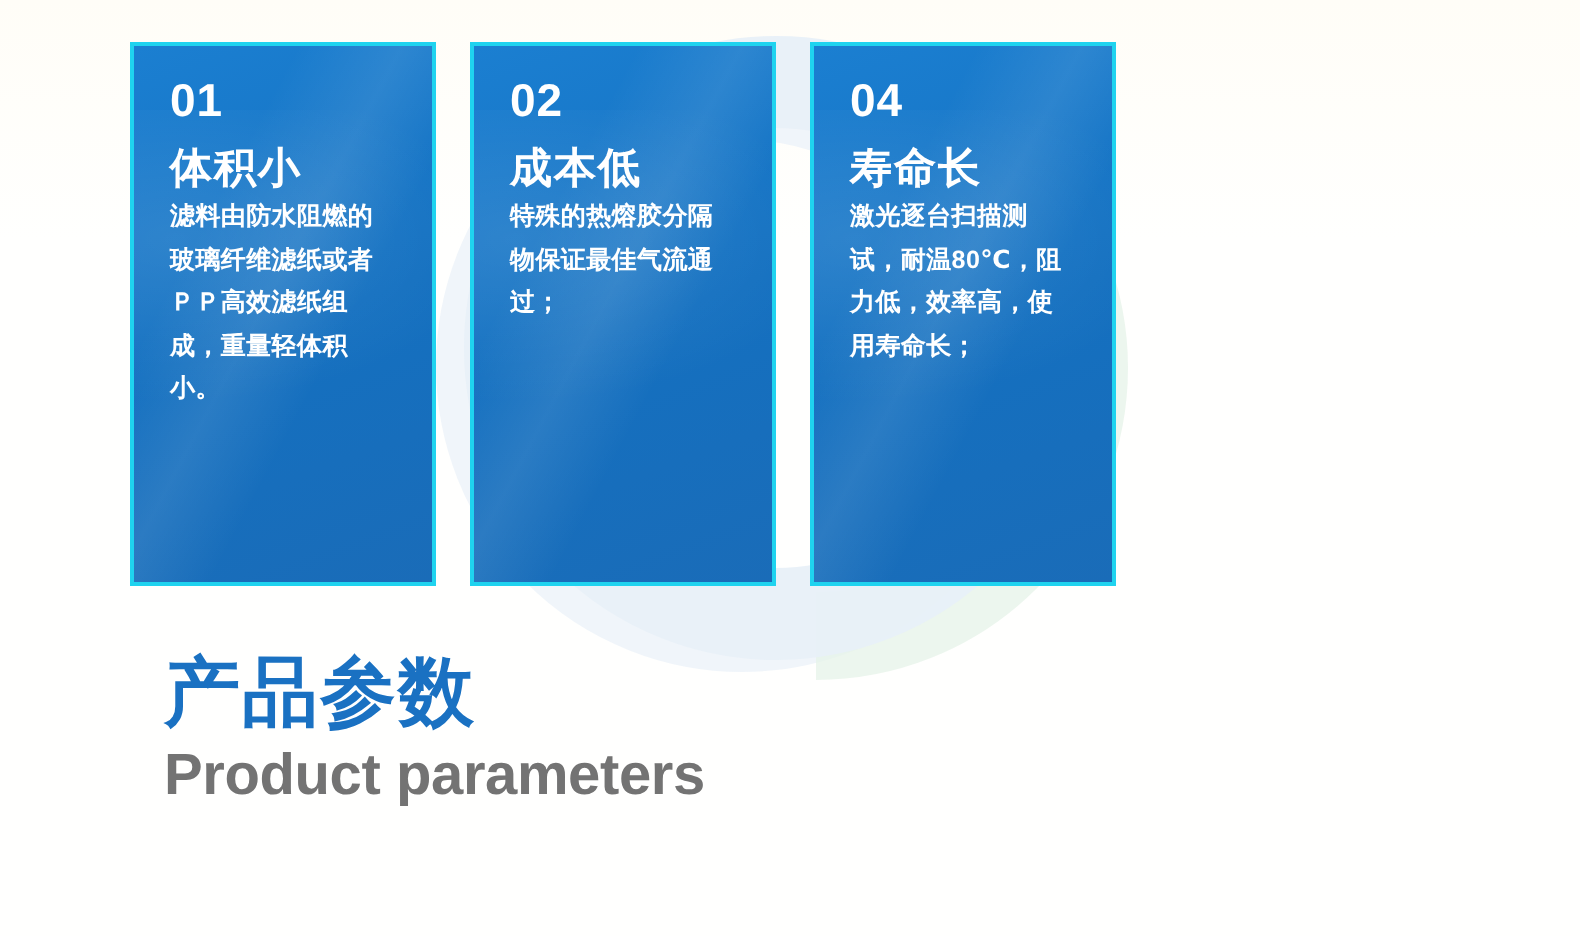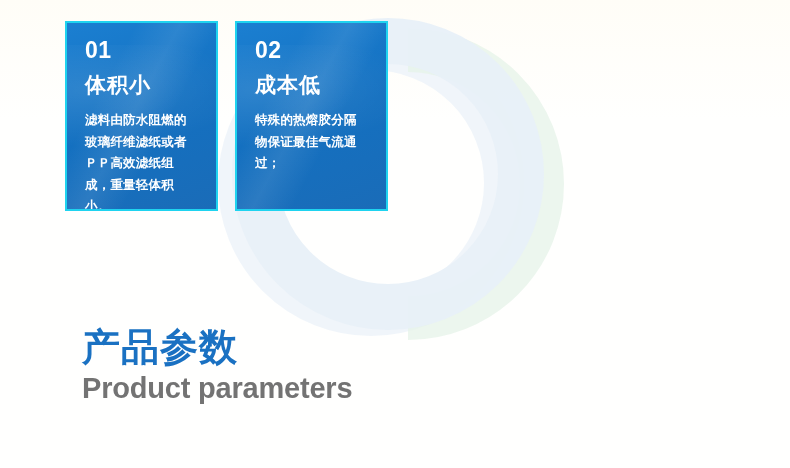--- a/index.html
+++ b/index.html
@@ -73,21 +73,21 @@
     left: 65px;
     top: 21px;
     width: 660px;
     height: 223px;
     display: flex;
     gap: 17px;
   }
   .card {
     position: relative;
     width: 153px;
-    height: 190px;
+    height: 272px;
     box-sizing: border-box;
     border: 2px solid #1fd3ef;
     background:
       linear-gradient(118deg, rgba(255,255,255,0.00) 28%, rgba(255,255,255,0.09) 46%, rgba(255,255,255,0.00) 62%),
       linear-gradient(160deg, #1b7fd1 0%, #1470c0 52%, #1a6cb8 100%);
     overflow: hidden;
   }
   .card::after {
     content: "";
     position: absolute;
@@ -110,21 +110,21 @@
     line-height: 1;
     letter-spacing: .5px;
     margin-bottom: 12px;
   }
   .card-title {
     color: #ffffff;
     font-size: 21px;
     font-weight: bold;
     line-height: 1.05;
     letter-spacing: 1px;
-    margin-bottom: 14px;
+    margin-bottom: 2px;
     white-space: nowrap;
   }
   .card-body {
     color: #ffffff;
     font-size: 12.5px;
     font-weight: bold;
     line-height: 1.72;
     letter-spacing: .2px;
     width: 112px;
   }
@@ -176,20 +176,27 @@
 
     <div class="card">
       <div class="card-inner">
         <div class="card-num">02</div>
         <div class="card-title">成本低</div>
         <div class="card-body">特殊的热熔胶分隔物保证最佳气流通过；</div>
       </div>
     </div>
 
 
+    <div class="card">
+      <div class="card-inner">
+        <div class="card-num">04</div>
+        <div class="card-title">寿命长</div>
+        <div class="card-body">激光逐台扫描测试，耐温80℃，阻力低，效率高，使用寿命长；</div>
+      </div>
+    </div>
 
   </div>
 
   <div class="heading">
     <div class="heading-cn">产品参数</div>
     <div class="heading-en">Product parameters</div>
   </div>
 
 </div>
 

